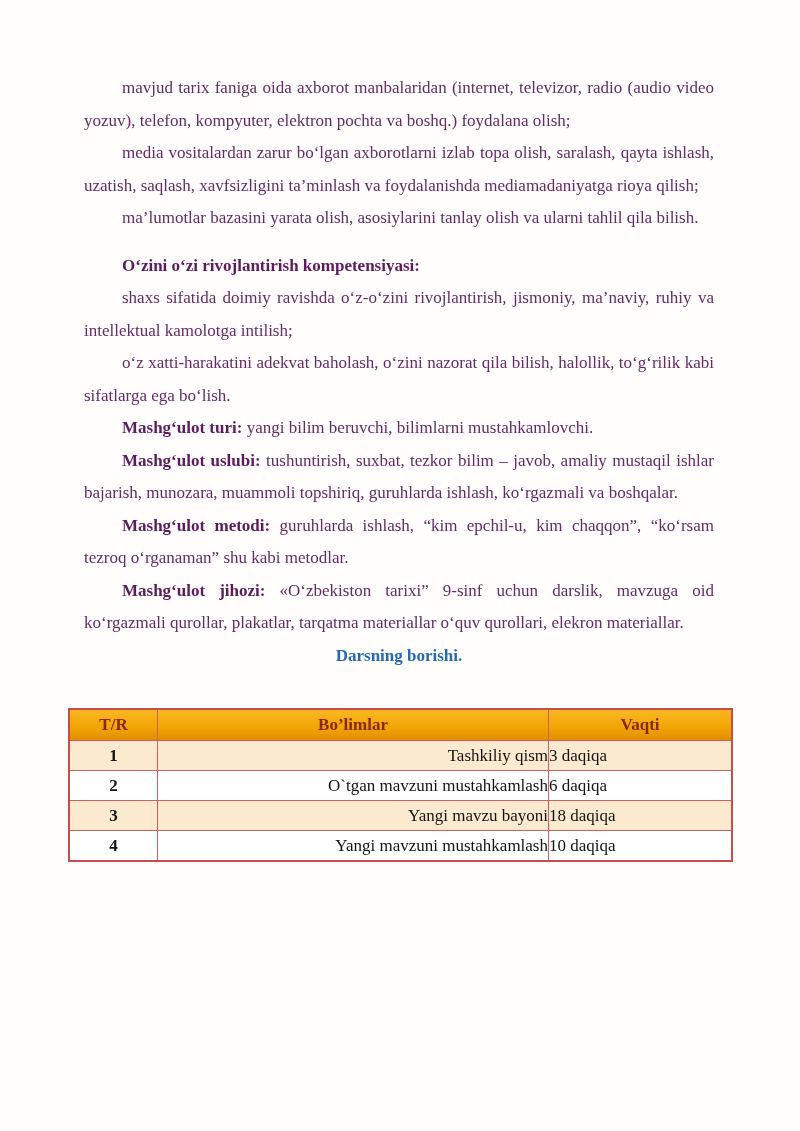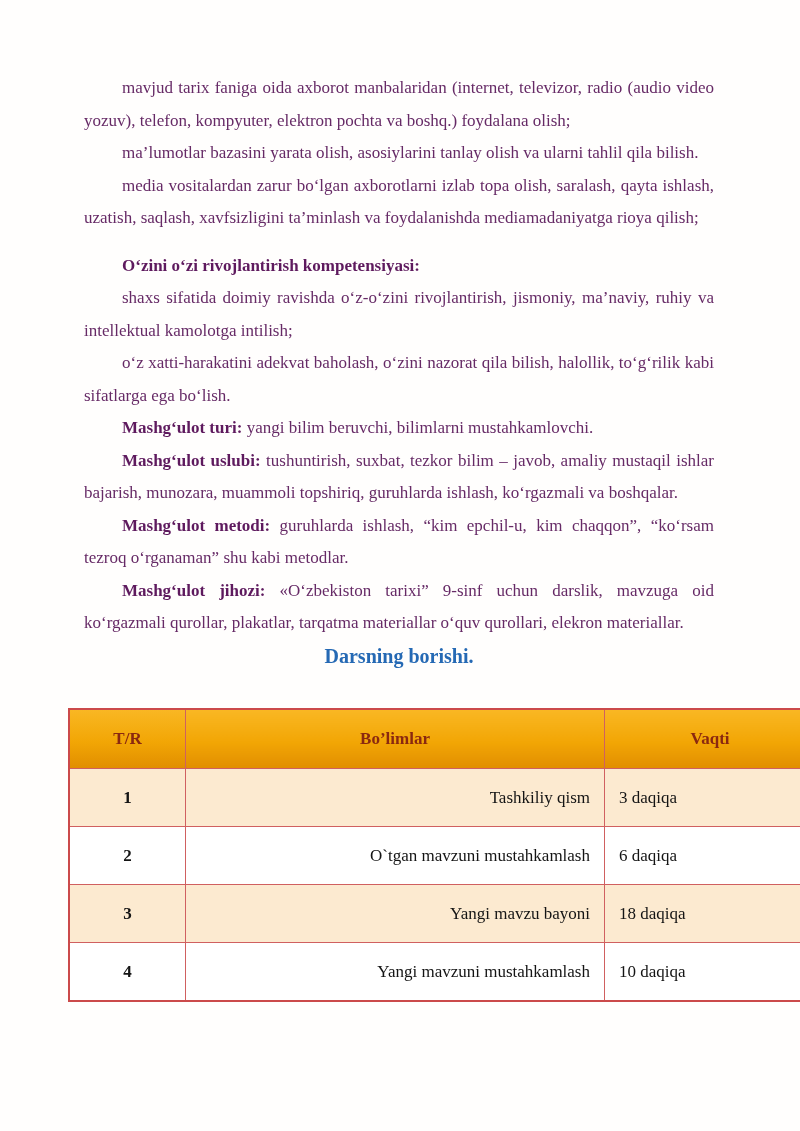--- a/index.html
+++ b/index.html
@@ -39,39 +39,39 @@
     font-weight: bold;
     color: var(--label-ink);
     margin-top: 15px;
   }
   .lbl {
     font-weight: bold;
     color: var(--label-ink);
   }
   .center-head {
     margin: 0;
-    font-size: 20px;
+    font-size: 17px;
     line-height: 32.5px;
     text-align: center;
     text-indent: 0;
     font-weight: bold;
     color: var(--heading-blue);
   }
   table.lesson {
     border-collapse: collapse;
     table-layout: fixed;
     width: 659px;
     margin-top: 36px;
     margin-left: -16px;
     border: 2px solid var(--table-outer-border);
   }
   table.lesson th, table.lesson td {
     border: 1.6px solid var(--table-border);
     font-size: 17px;
-    padding: 14px;
+    padding: 0;
     overflow: hidden;
   }
   table.lesson th {
     height: 30px;
     font-weight: bold;
     color: var(--table-header-text);
     background: linear-gradient(180deg, #f9b723 0%, #f2a605 55%, #e18e00 100%);
     text-align: center;
   }
   table.lesson td {
@@ -86,22 +86,22 @@
   td.c1 { font-weight: bold; }
   td.c2 { text-align: right; padding-left: 8px; }
 </style>
 </head>
 <body>
 
 <div class="page">
   <div class="content">
 
     <p class="para">mavjud tarix faniga oida axborot manbalaridan (internet, televizor, radio (audio video yozuv), telefon, kompyuter, elektron pochta va boshq.) foydalana olish;</p>
+    <p class="para">media vositalardan zarur bo‘lgan axborotlarni izlab topa olish, saralash, qayta ishlash, uzatish, saqlash, xavfsizligini ta’minlash va foydalanishda mediamadaniyatga rioya qilish;</p>
     <p class="para">ma’lumotlar bazasini yarata olish, asosiylarini tanlay olish va ularni tahlil qila bilish.</p>
-    <p class="para">media vositalardan zarur bo‘lgan axborotlarni izlab topa olish, saralash, qayta ishlash, uzatish, saqlash, xavfsizligini ta’minlash va foydalanishda mediamadaniyatga rioya qilish;</p>
 
     <p class="para heading">O‘zini o‘zi rivojlantirish kompetensiyasi:</p>
     <p class="para">shaxs sifatida doimiy ravishda o‘z-o‘zini rivojlantirish, jismoniy, ma’naviy, ruhiy va intellektual kamolotga intilish;</p>
     <p class="para">o‘z xatti-harakatini adekvat baholash, o‘zini nazorat qila bilish, halollik, to‘g‘rilik kabi sifatlarga ega bo‘lish.</p>
 
     <p class="para"><span class="lbl">Mashg‘ulot turi:</span><span> yangi bilim beruvchi, bilimlarni mustahkamlovchi.</span></p>
 
     <p class="para"><span class="lbl">Mashg‘ulot uslubi:</span><span> tushuntirish, suxbat, tezkor bilim – javob, amaliy mustaqil ishlar bajarish, munozara, muammoli topshiriq, guruhlarda ishlash, ko‘rgazmali va boshqalar.</span></p>
 
     <p class="para"><span class="lbl">Mashg‘ulot metodi:</span><span> guruhlarda ishlash, “kim epchil-u, kim chaqqon”, “ko‘rsam tezroq o‘rganaman” shu kabi metodlar.</span></p>

